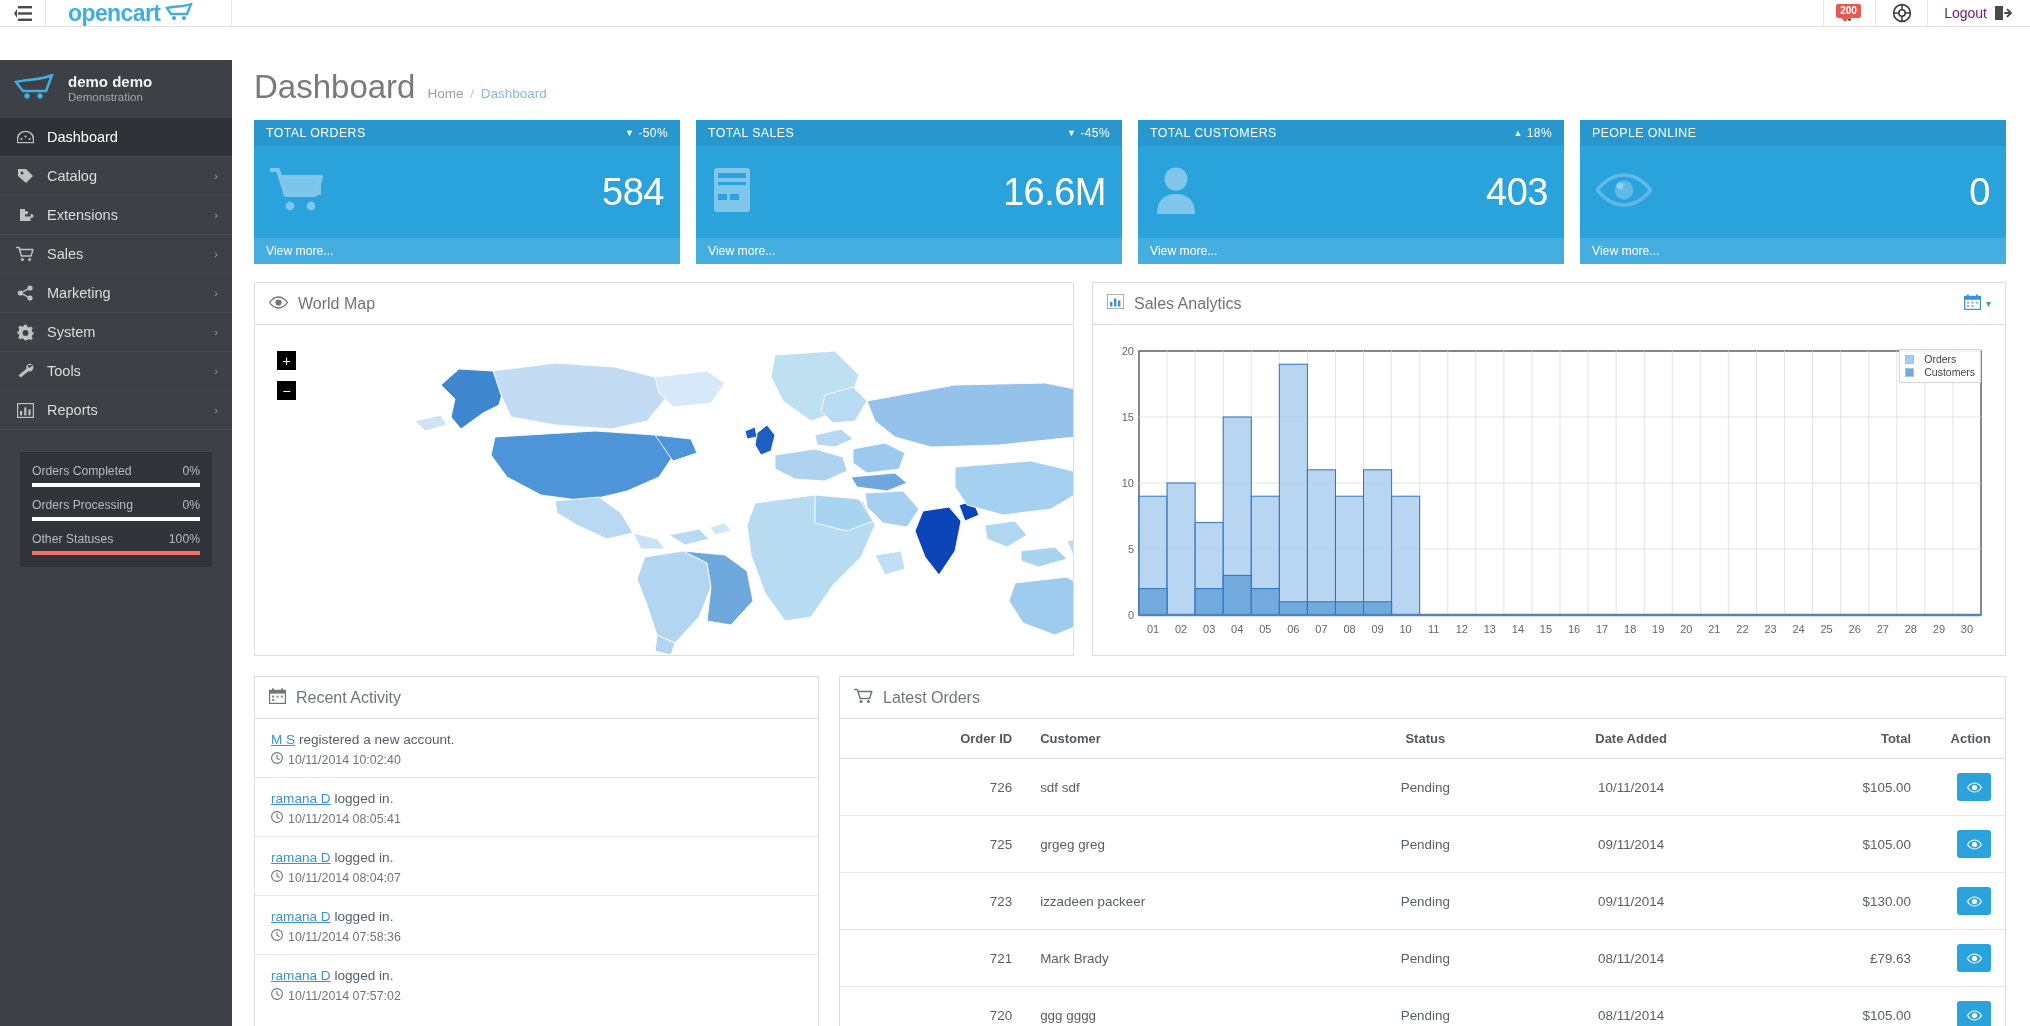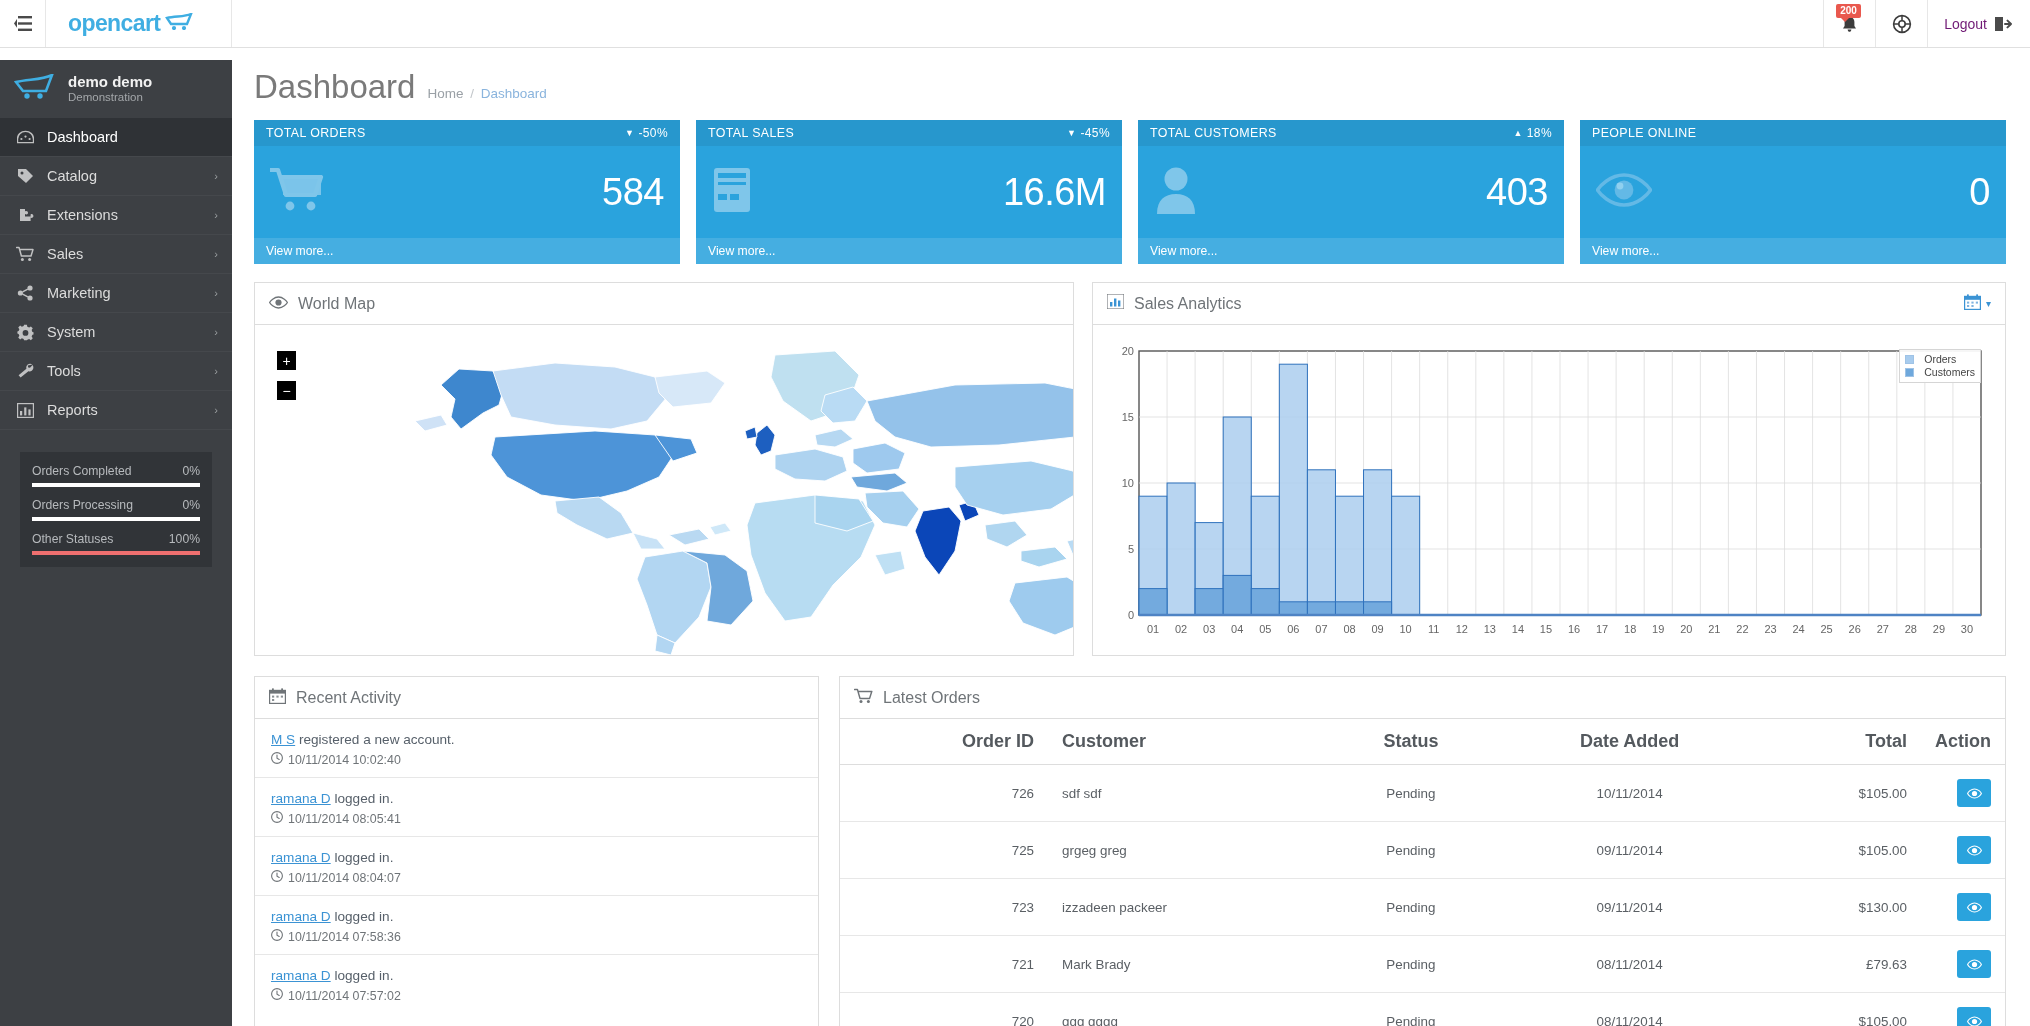--- a/index.html
+++ b/index.html
@@ -4,21 +4,21 @@
 <style>
   * { box-sizing: border-box; margin: 0; padding: 0; }
   html, body {
     width: 2030px; height: 1026px;
     font-family: "Liberation Sans", sans-serif;
     background: #ffffff;
     overflow: hidden;
   }
   
   #topbar {
-    position: absolute; top: 0; left: 0; width: 2030px; height: 48px;
+    position: absolute; top: 0; left: 0; width: 2030px; height: 27px;
     background: #fff; border-bottom: 1px solid #e0e0e0;
     display: flex; align-items: stretch; z-index: 40;
   }
   #hamburger {
     width: 46px; display: flex; align-items: center; justify-content: center;
     border-right: 1px solid #e7e7e7; cursor: pointer;
   }
   #logo-wrap {
     width: 186px; display: flex; align-items: center; padding-left: 22px;
     border-right: 1px solid #e7e7e7;
@@ -118,21 +118,21 @@
   #bottom-row { display: flex; gap: 20px; padding: 20px 24px 0 22px; }
   #activity-panel { width: 565px; }
   #orders-panel { flex: 1; }
   .act-item { border-bottom: 1px solid #e7e7e7; padding: 11px 16px 10px 16px; }
   .act-item:last-child { border-bottom: none; }
   .act-text { font-size: 13.6px; color: #57606a; line-height: 19px; }
   .act-user { color: #3b93d4; }
   .act-time { font-size: 12.4px; color: #6f7478; display: flex; align-items: center; gap: 5px; margin-top: 3px;}
   table { width: 100%; border-collapse: collapse; }
   thead th {
-    font-size: 18px; color: #54595e; font-weight: bold; padding: 12px 14px;
+    font-size: 13px; color: #54595e; font-weight: bold; padding: 12px 14px;
     border-bottom: 1px solid #dddddd; text-align: right; white-space: nowrap;
   }
   tbody td {
     font-size: 13.4px; color: #5a5f64; padding: 14px; border-bottom: 1px solid #e7e7e7;
     text-align: right;
   }
   tbody tr:last-child td { border-bottom: none; }
   .col-cust, th.col-cust { text-align: left; }
   .col-status, .col-date { text-align: center; }
   .col-action { text-align: right; width: 80px; }

